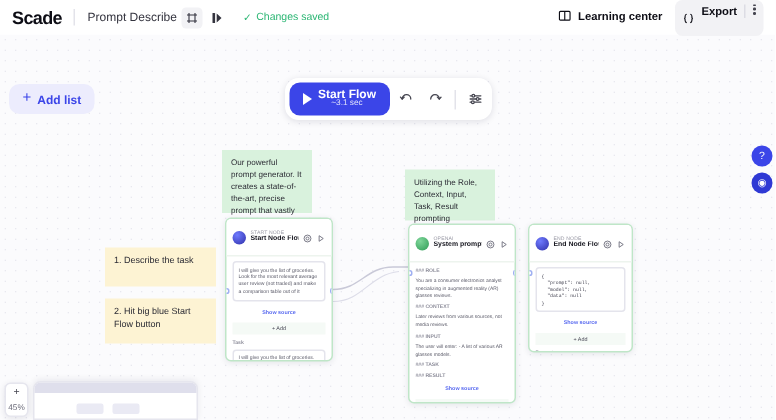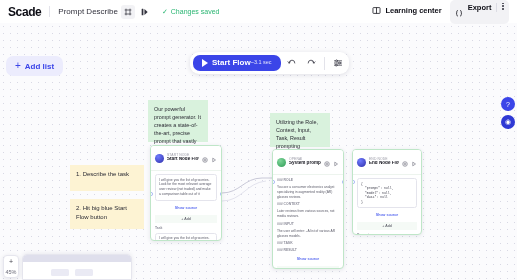--- a/index.html
+++ b/index.html
@@ -60,21 +60,21 @@
     box-shadow:0 1px 5px rgba(20,20,50,.12);
   }
   .startflow {
     display:flex; align-items:center; gap:4px;
     background:#3b45e8; border-radius:7px; padding:4px 9px; color:#fff;
   }
   .play-tri {
     width:0;height:0;border-left:6px solid #fff;
     border-top:4px solid transparent;border-bottom:4px solid transparent;
   }
-  .sf-txt { display:flex; flex-direction:row; align-items:center; line-height:1.05; }
+  .sf-txt { display:flex; flex-direction:column; align-items:center; line-height:1.05; }
   .sf-main { font-size:8px; font-weight:700; }
   .sf-sub { font-size:5.5px; opacity:.85; }
   .tool-ic { width:16px;height:16px;display:flex;align-items:center;justify-content:center;color:#44444f; }
   .tool-div { width:1px; height:13px; background:#e3e3ea; margin:0 2px; }
 
   
   .note { position:absolute; padding:5px 6px; font-size:5.4px; line-height:1.5; color:#2a2a33; }
   .note.yellow { background:#fdf3d3; }
   .note.green  { background:#d9f2dd; }
   .note-y1 { left:70px; top:142px; width:74px; height:26px; font-size:6px; }

